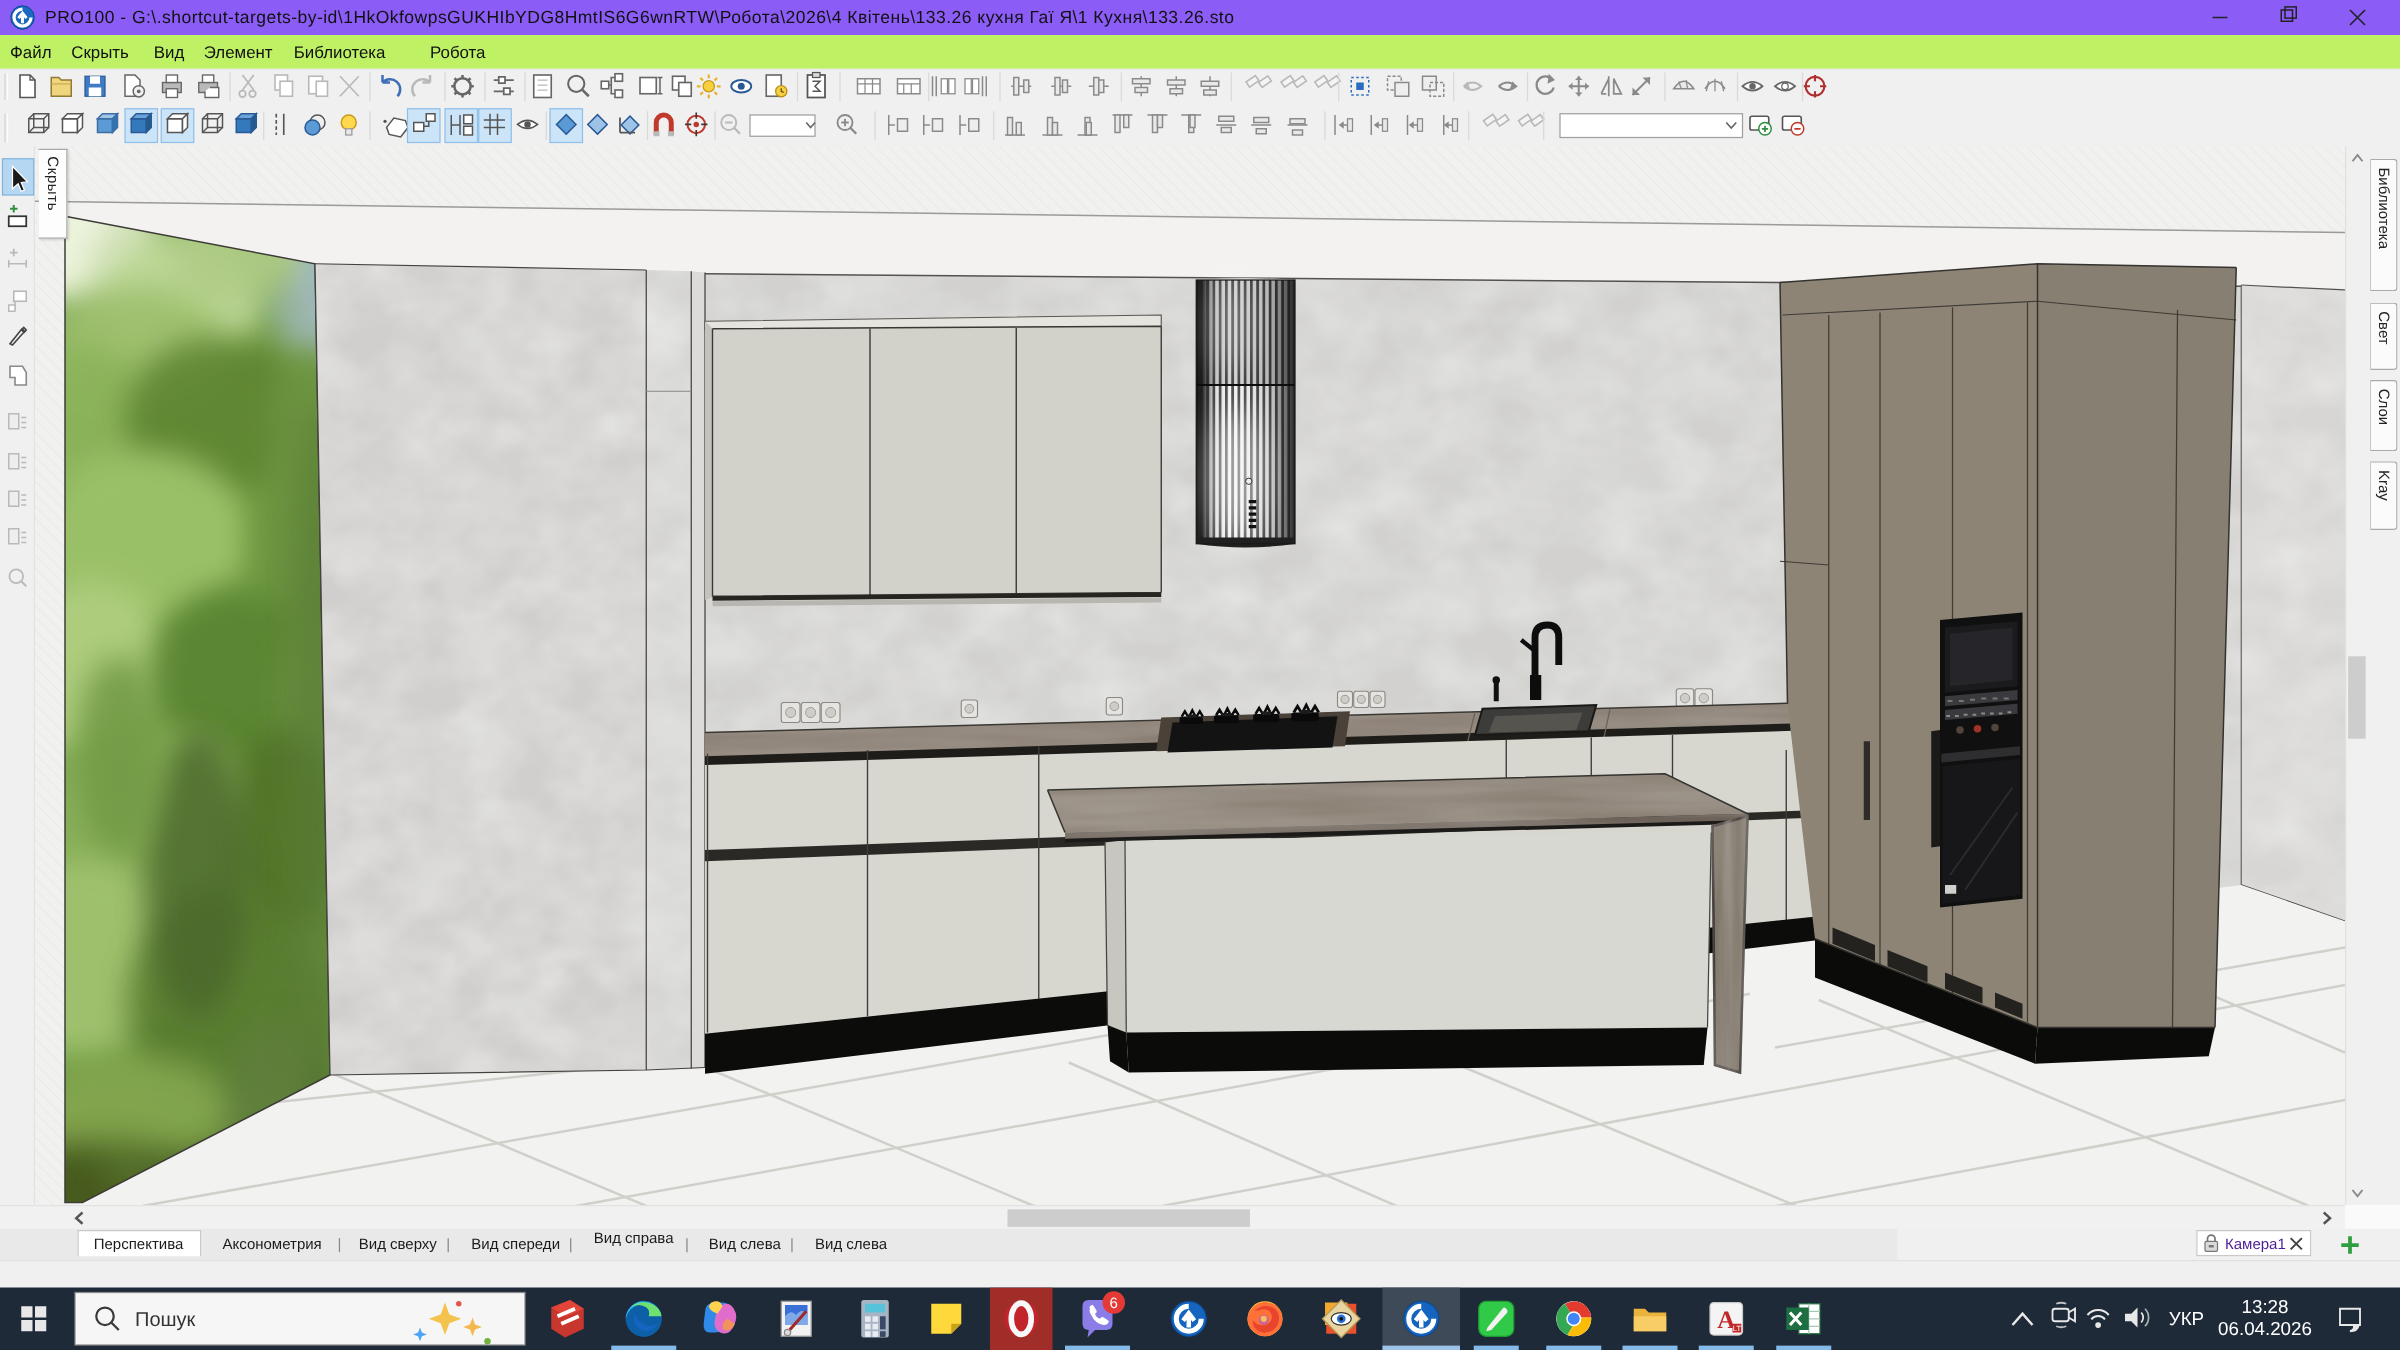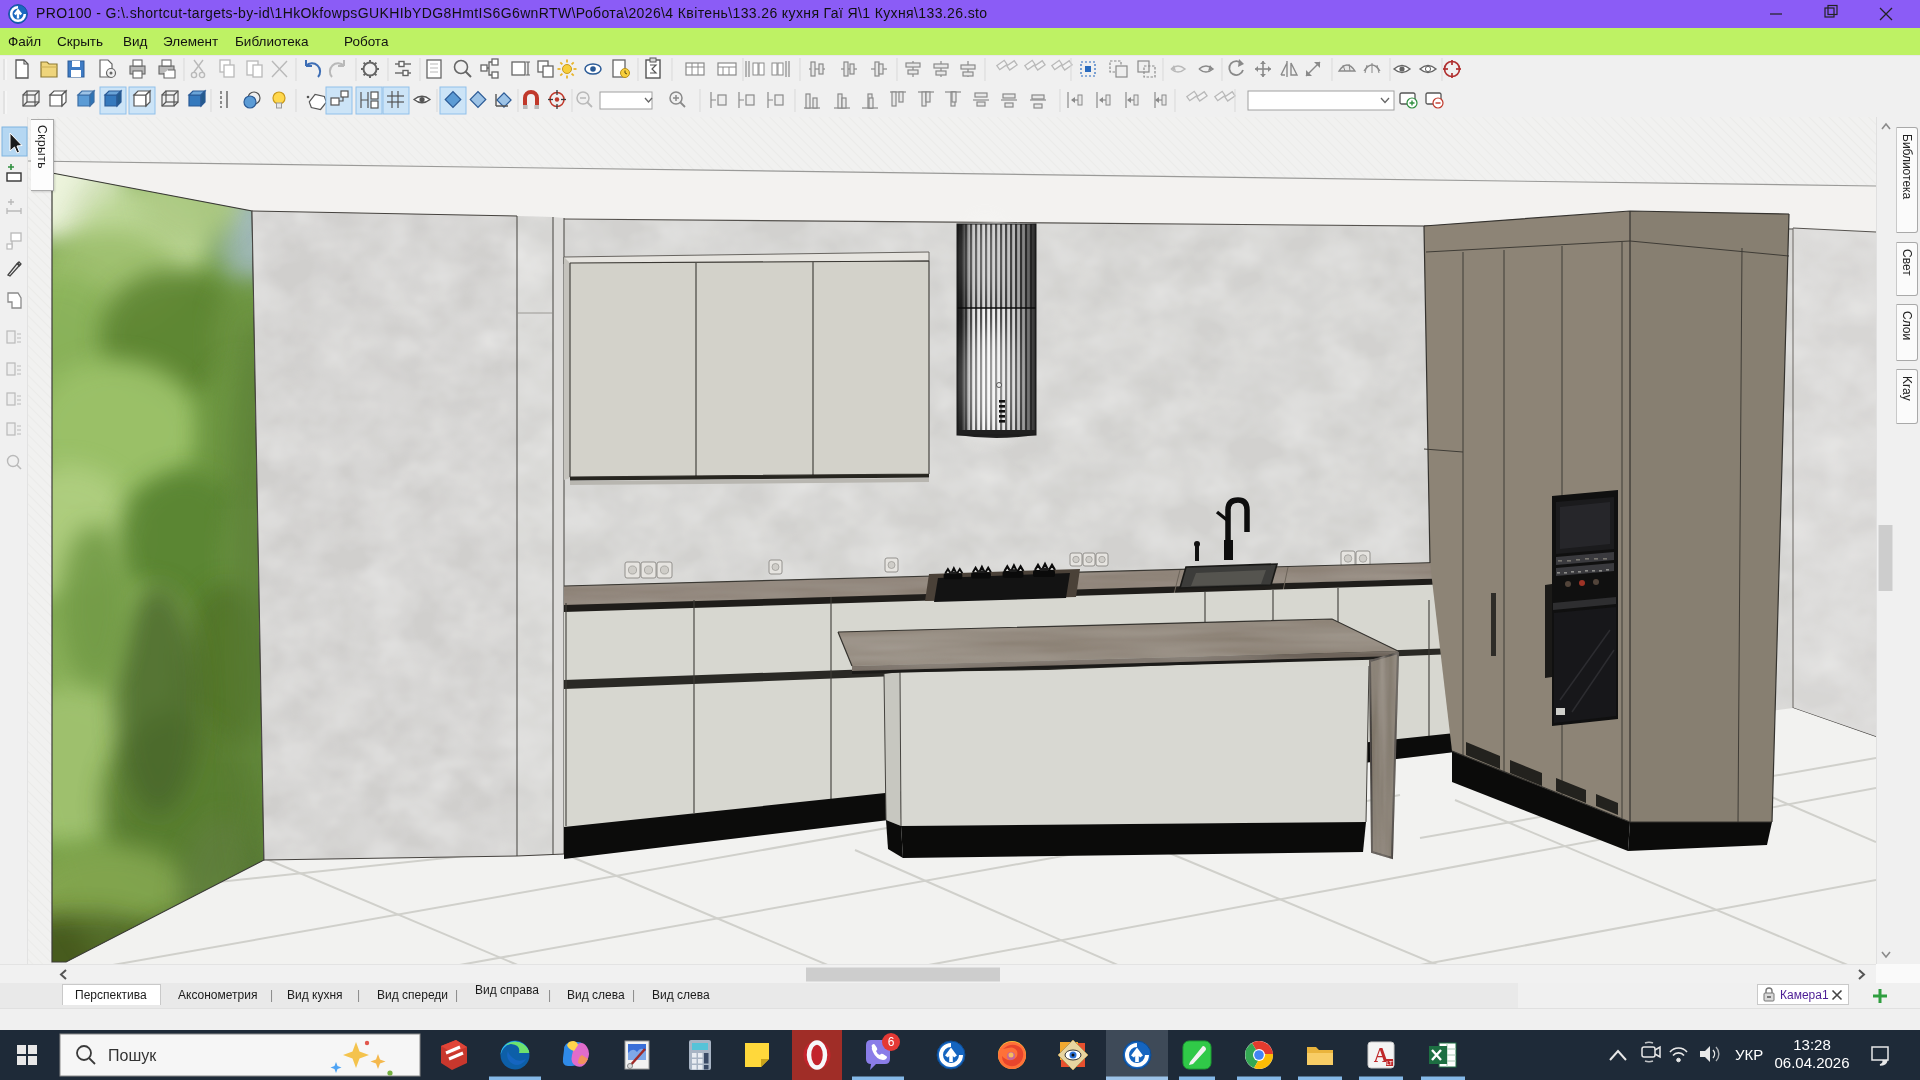--- a/index.html
+++ b/index.html
@@ -1011,21 +1011,21 @@
   <path d="M1859 5 L1864 9.5 L1859 14" fill="none" stroke="#555" stroke-width="2"></path>
  </svg>
 </div>
 <div id="hcorner"></div>
 
 <div id="btabs">
  <div style="position:absolute;left:62px;top:1px;width:99px;height:21px;background:#fff;border:1px solid #c9c9c9;border-bottom:none"></div>
  <span style="position:absolute;left:75px;top:5px">Перспектива</span>
  <span style="position:absolute;left:178px;top:5px">Аксонометрия</span>
  <span style="position:absolute;left:270px;top:5px;color:#888">|</span>
- <span style="position:absolute;left:287px;top:5px">Вид кухня</span>
+ <span style="position:absolute;left:287px;top:5px">Вид сверху</span>
  <span style="position:absolute;left:357px;top:5px;color:#888">|</span>
  <span style="position:absolute;left:377px;top:5px">Вид спереди</span>
  <span style="position:absolute;left:455px;top:5px;color:#888">|</span>
  <span style="position:absolute;left:475px;top:0">Вид справа</span>
  <span style="position:absolute;left:548px;top:5px;color:#888">|</span>
  <span style="position:absolute;left:567px;top:5px">Вид слева</span>
  <span style="position:absolute;left:632px;top:5px;color:#888">|</span>
  <span style="position:absolute;left:652px;top:5px">Вид слева</span>
  <div style="position:absolute;left:1757px;top:1px;width:92px;height:21px;background:#fff;border:1px solid #c9c9c9"></div>
  <svg style="position:absolute;left:1762px;top:4px" width="14" height="15" viewBox="0 0 14 15">

